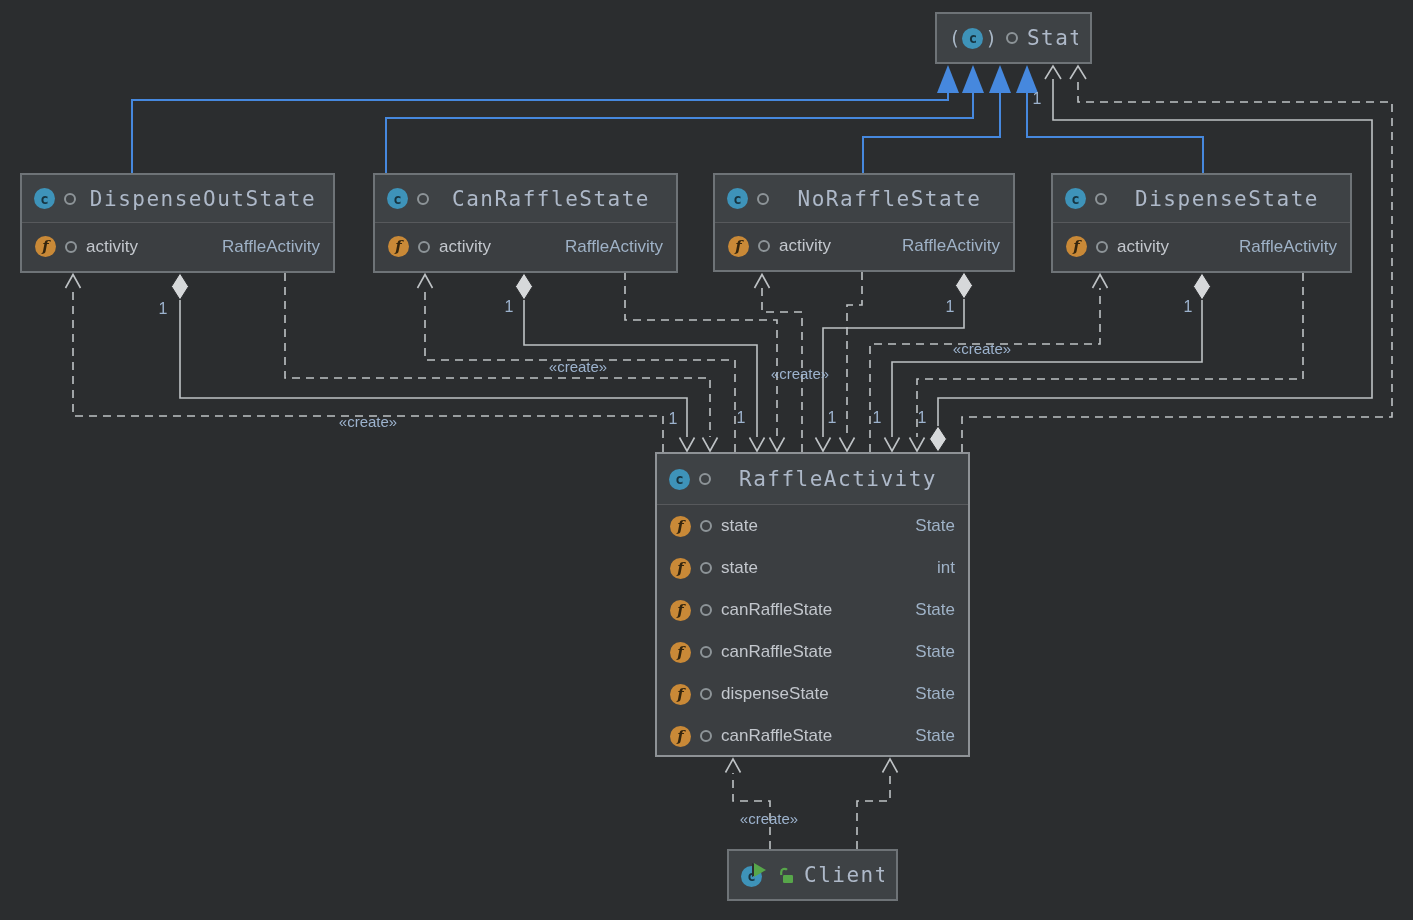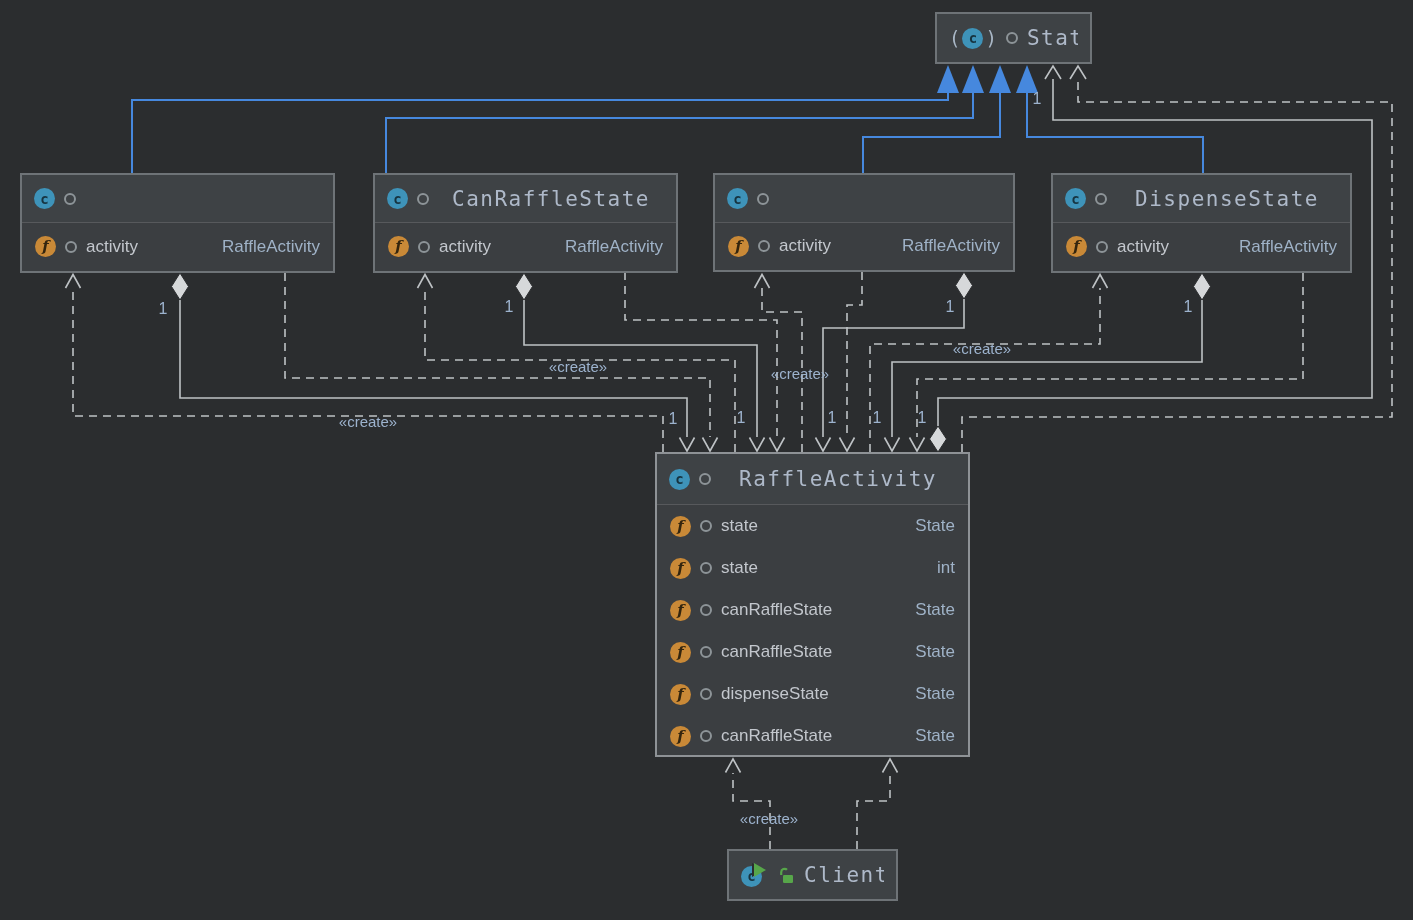--- a/index.html
+++ b/index.html
@@ -140,20 +140,21 @@
       <span class="paren r">)</span>
       <span class="ring"></span>
       <span class="title">State</span>
     </div>
   </div>
 
   <div class="node" style="left:20px;top:173px;width:315px;height:100px;">
     <div class="hdr" style="height:48px;">
       <span class="ico c">c</span>
       <span class="ring"></span>
+      <span class="title">DispenseOutState</span>
     </div>
     <div class="row" style="height:47px;">
       <span class="ico f">f</span>
       <span class="ring"></span>
       <span class="fname">activity</span>
       <span class="ftype">RaffleActivity</span>
     </div>
   </div>
 
   <div class="node" style="left:373px;top:173px;width:305px;height:100px;">
@@ -167,20 +168,21 @@
       <span class="ring"></span>
       <span class="fname">activity</span>
       <span class="ftype">RaffleActivity</span>
     </div>
   </div>
 
   <div class="node" style="left:713px;top:173px;width:302px;height:99px;">
     <div class="hdr" style="height:48px;">
       <span class="ico c">c</span>
       <span class="ring"></span>
+      <span class="title">NoRaffleState</span>
     </div>
     <div class="row" style="height:46px;">
       <span class="ico f">f</span>
       <span class="ring"></span>
       <span class="fname">activity</span>
       <span class="ftype">RaffleActivity</span>
     </div>
   </div>
 
   <div class="node" style="left:1051px;top:173px;width:301px;height:100px;">

